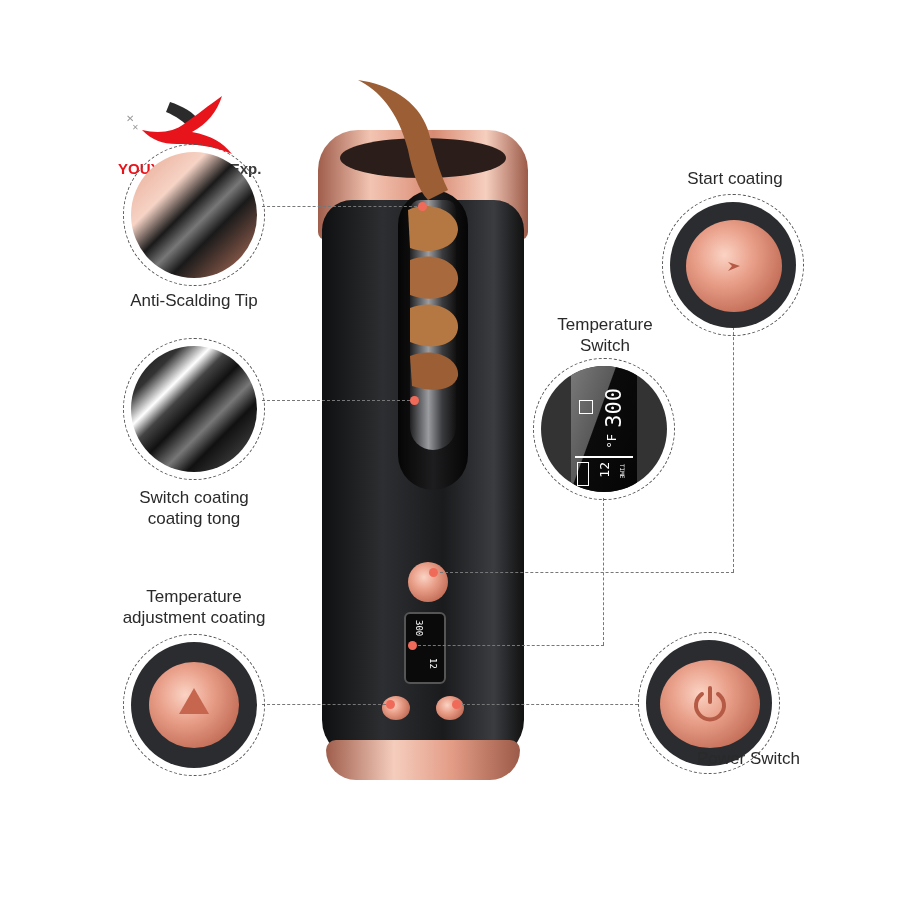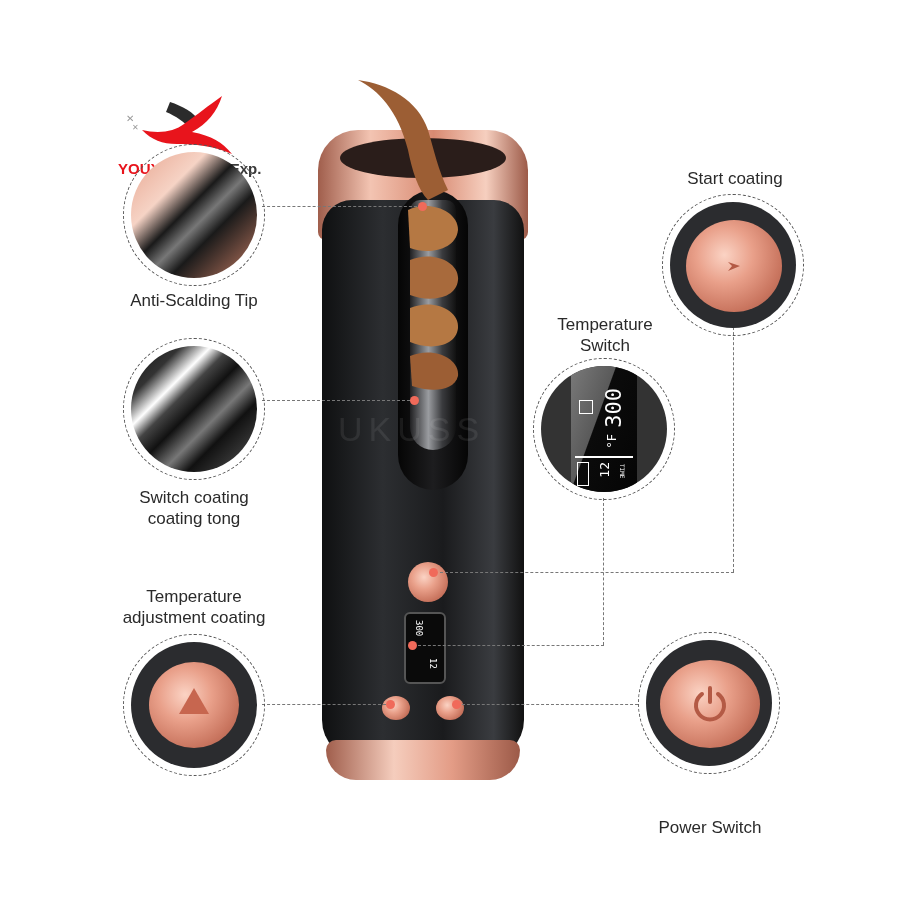--- a/index.html
+++ b/index.html
@@ -54,21 +54,20 @@
   <div class="abs copper" style="left:90px;top:432px;width:40px;height:40px;border-radius:50%;"></div>
 
   <div class="abs" style="left:86px;top:482px;width:42px;height:72px;border-radius:6px;background:#0a0a0a;border:2px solid #555;box-sizing:border-box;">
     <div class="abs lcd-text" style="left:8px;top:6px;font-size:9px;writing-mode:vertical-rl;">300</div>
     <div class="abs lcd-text" style="left:22px;top:44px;font-size:9px;writing-mode:vertical-rl;">12</div>
   </div>
 
   <div class="abs copper" style="left:64px;top:566px;width:28px;height:24px;border-radius:50%;"></div>
   <div class="abs copper" style="left:118px;top:566px;width:28px;height:24px;border-radius:50%;"></div>
 
-  <div class="abs" style="left:20px;top:280px;font-size:34px;color:rgba(255,255,255,0.08);letter-spacing:6px;">UKUSS</div>
 </div>
 
 <div class="dot" style="left:418px;top:202px;"></div>
 <div class="dot" style="left:410px;top:396px;"></div>
 <div class="dot" style="left:429px;top:568px;"></div>
 <div class="dot" style="left:408px;top:641px;"></div>
 <div class="dot" style="left:386px;top:700px;"></div>
 <div class="dot" style="left:452px;top:700px;"></div>
 
 <div class="dash-h" style="left:262px;top:206px;width:155px;"></div>
@@ -130,13 +129,13 @@
 </div>
 
 <div class="ring" style="left:638px;top:632px;width:142px;height:142px;"></div>
 <div class="circle" style="left:646px;top:640px;width:126px;height:126px;background:#2b2c2f;">
   <div class="circle copper" style="left:14px;top:20px;width:100px;height:88px;"></div>
   <svg class="abs" style="left:44px;top:44px;" width="40" height="40" viewBox="0 0 40 40">
     <path d="M12 10 A14 14 0 1 0 28 10" fill="none" stroke="#b45a45" stroke-width="4" stroke-linecap="round"></path>
     <line x1="20" y1="4" x2="20" y2="18" stroke="#b45a45" stroke-width="4" stroke-linecap="round"></line>
   </svg>
 </div>
-<div class="label" style="left:620px;top:817px;width:180px;">Power Switch</div>
+<div class="label" style="left:620px;top:748px;width:180px;text-align:right;">Power Switch</div>
 
 </body></html>

